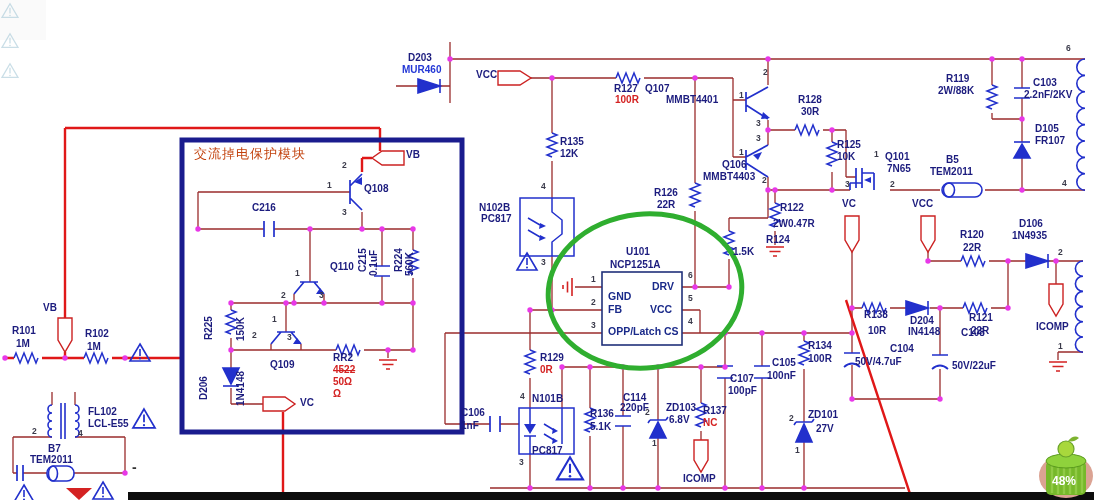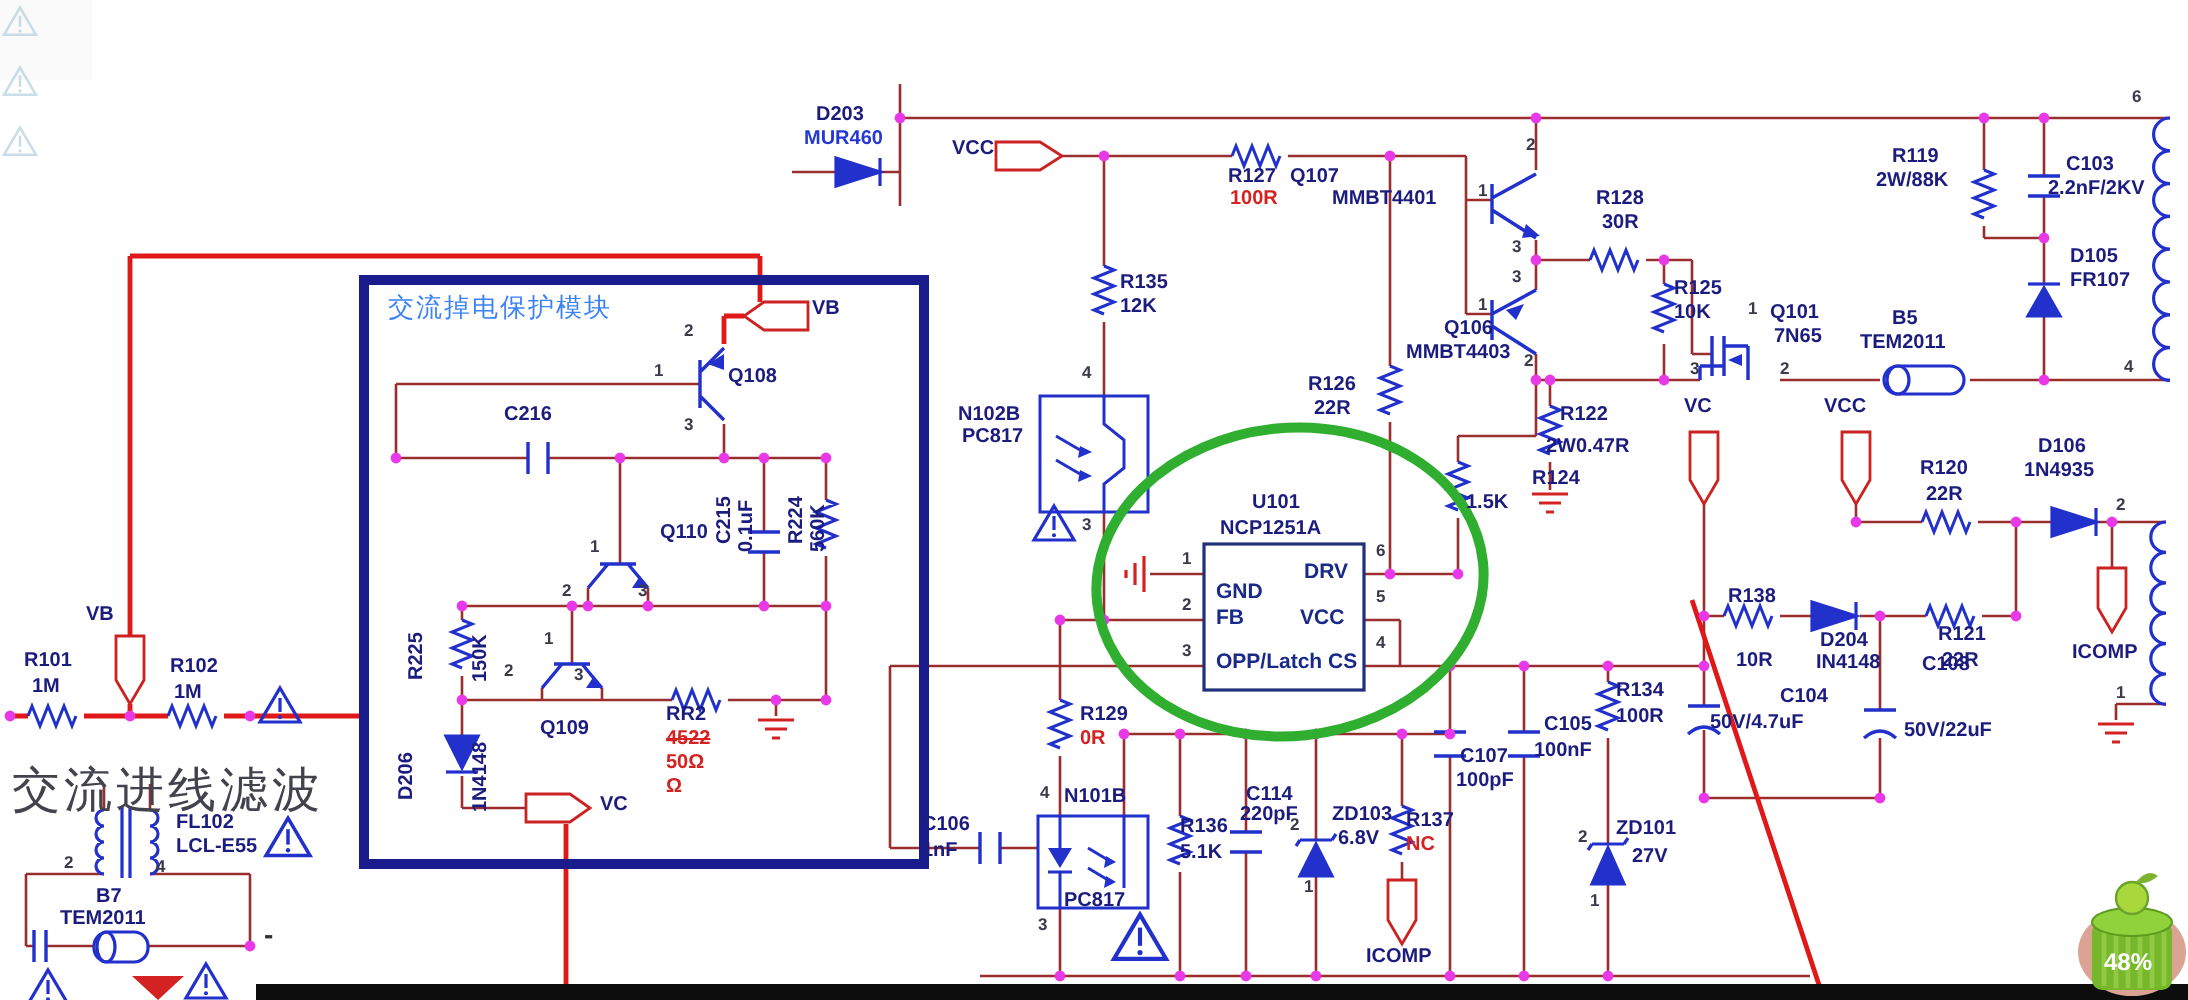--- a/index.html
+++ b/index.html
@@ -7,21 +7,21 @@
          font-family:"Liberation Sans",sans-serif}
   svg{position:absolute;left:0;top:0}
   .lb{position:absolute;font:bold 10px "Liberation Sans",sans-serif;color:#1c1c7e;white-space:nowrap;line-height:1}
   .red{color:#d42222}
   .blu{color:#2438d6}
   .pin{position:absolute;font:bold 8.5px "Liberation Sans",sans-serif;color:#3a3a4a;white-space:nowrap;line-height:1}
   .rot{transform:rotate(-90deg);transform-origin:0 0}
   .strike{text-decoration:line-through}
   .chip{position:absolute;font:bold 10.5px "Liberation Sans",sans-serif;color:#1a2a8a;white-space:nowrap;line-height:1}
   .modtitle{position:absolute;left:194px;top:146px;width:132px;font:13px "Liberation Sans",sans-serif;
-            color:#3b82f6;line-height:1.25;letter-spacing:1px}
+            color:#c2410c;line-height:1.25;letter-spacing:1px}
   .bigcn{position:absolute;left:6px;top:379px;font:24px "Liberation Serif","DejaVu Serif",serif;
          color:#43434e;letter-spacing:2px;white-space:nowrap}
   .wm{position:absolute;left:436px;top:219px;font:bold 24px "DejaVu Serif",serif;color:#f0a200;
       letter-spacing:3px;white-space:nowrap;text-shadow:1px 1px 0 #cf3c00,-1px -1px 0 #ffd84d}
   .minus{position:absolute;left:132px;top:459px;font:bold 14px "Liberation Sans",sans-serif;color:#333}
 </style>
 </head>
 <body>
 
 <div id="stage">
@@ -273,21 +273,20 @@
   <rect x="1046" y="461" width="40" height="34" rx="5" fill="#76b82a"></rect>
   <path d="M1052 463v30M1058 462v32M1064 462v32M1070 462v32M1076 462v32M1082 463v30" stroke="#9ed455" stroke-width="2.4" opacity="0.65" fill="none"></path>
   <ellipse cx="1066" cy="461" rx="20" ry="7" fill="#8fd23c" stroke="#5a9a1e" stroke-width="1"></ellipse>
   <circle cx="1066" cy="449" r="8" fill="#a8d83c" stroke="#6aa32a" stroke-width="1.2"></circle>
   <path d="M1068 441q6 -7 11 -3q-6 5 -11 3" fill="#7db32f"></path>
   <text x="1052" y="485" font-family="Liberation Sans, sans-serif" font-size="12" font-weight="bold" fill="#ffffff">48%</text>
  </g>
 </svg>
 
 <span class="modtitle">交流掉电保护模块</span>
-<span class="bigcn">交流进线滤波</span>
 
 <b class="lb" style="left:408px;top:53px">D203</b>
 <b class="lb blu" style="left:402px;top:65px">MUR460</b>
 <b class="lb" style="left:476px;top:70px">VCC</b>
 <b class="lb" style="left:614px;top:84px">R127</b>
 <b class="lb red" style="left:615px;top:95px">100R</b>
 <b class="lb" style="left:645px;top:84px">Q107</b>
 <b class="lb" style="left:666px;top:95px">MMBT4401</b>
 <b class="lb" style="left:560px;top:137px">R135</b>
 <b class="lb" style="left:560px;top:149px">12K</b>
@@ -331,21 +330,21 @@
 <span class="pin" style="left:591px;top:321px">3</span>
 <span class="pin" style="left:688px;top:271px">6</span>
 <span class="pin" style="left:688px;top:294px">5</span>
 <span class="pin" style="left:688px;top:317px">4</span>
 
 <b class="lb" style="left:960px;top:230px">R120</b>
 <b class="lb" style="left:963px;top:243px">22R</b>
 <b class="lb" style="left:1019px;top:219px">D106</b>
 <b class="lb" style="left:1012px;top:231px">1N4935</b>
 <b class="lb" style="left:1036px;top:322px">ICOMP</b>
-<b class="lb" style="left:864px;top:294px">R138</b>
+<b class="lb" style="left:864px;top:310px">R138</b>
 <b class="lb" style="left:868px;top:326px">10R</b>
 <b class="lb" style="left:910px;top:316px">D204</b>
 <b class="lb" style="left:908px;top:327px">IN4148</b>
 <b class="lb" style="left:969px;top:313px">R121</b>
 <b class="lb" style="left:971px;top:326px">22R</b>
 <b class="lb" style="left:961px;top:328px">C108</b>
 <b class="lb" style="left:952px;top:361px">50V/22uF</b>
 <b class="lb" style="left:890px;top:344px">C104</b>
 <b class="lb" style="left:855px;top:357px">50V/4.7uF</b>
 <b class="lb" style="left:808px;top:341px">R134</b>

